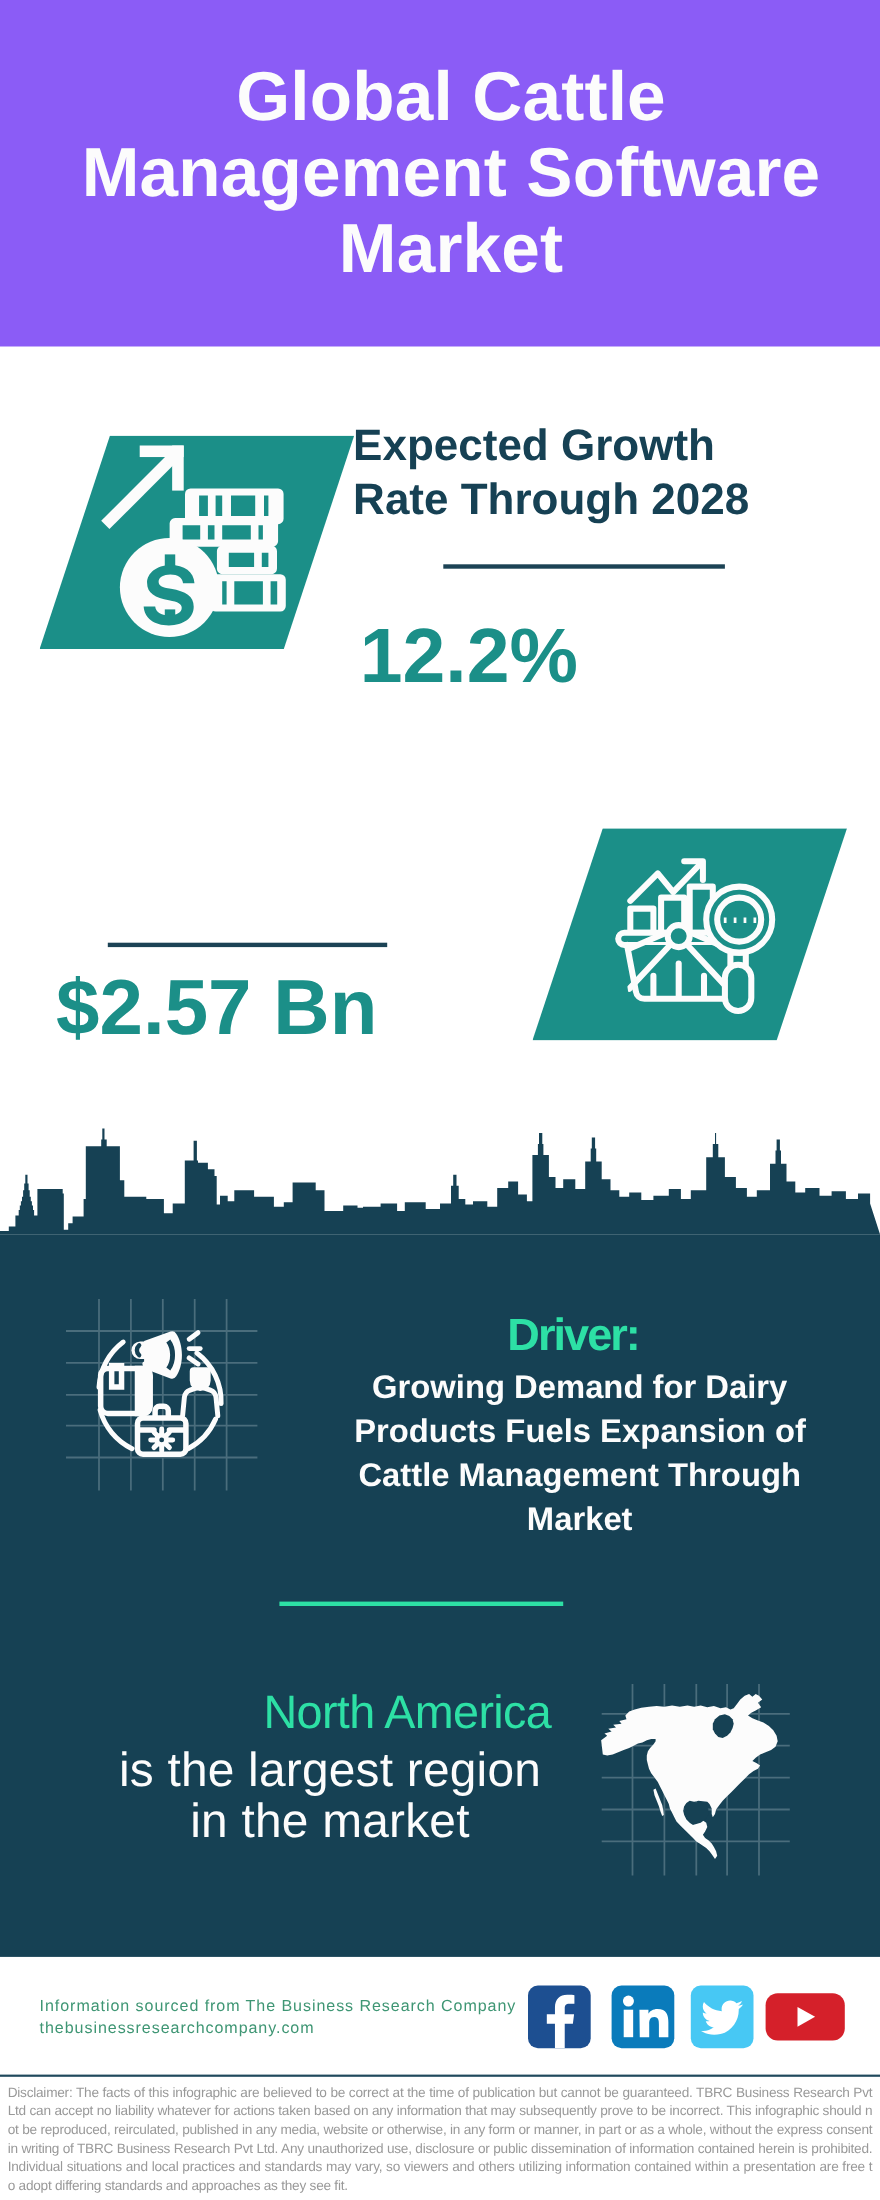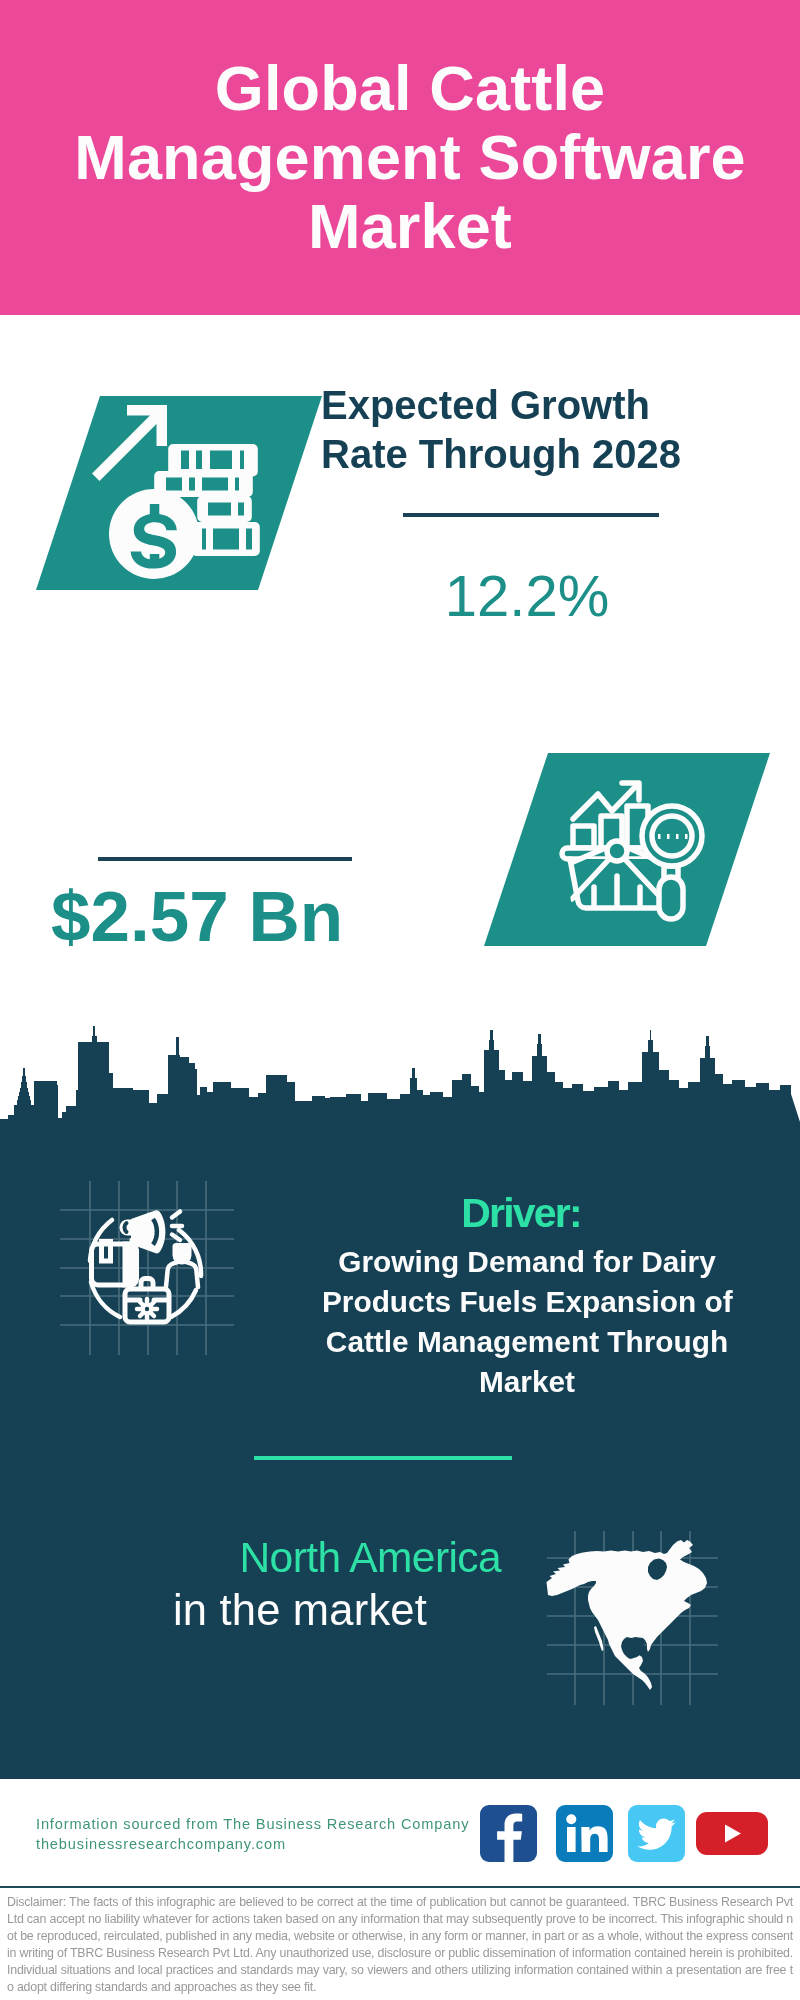--- a/index.html
+++ b/index.html
@@ -1,26 +1,26 @@
 <!DOCTYPE html>
 <html><head>
 <meta charset="utf-8">
 <style>
   html,body{margin:0;padding:0;}
   body{width:800px;height:2000px;background:#fff;font-family:"Liberation Sans",sans-serif;overflow:hidden;}
   .page{position:relative;width:800px;height:2000px;background:#fff;}
-  .hdr{position:absolute;left:0;top:0;width:800px;height:315px;background:#ec4899;}
+  .hdr{position:absolute;left:0;top:0;width:800px;height:315px;background:#8b5cf6;}
   .hdr-title{position:absolute;left:10px;top:54px;width:800px;text-align:center;color:#fcfcfc;font-size:63px;font-weight:bold;line-height:69px;letter-spacing:0.15px;}
   
   .para{position:absolute;background:#1b8f88;}
   .p1{left:36px;top:396px;width:286px;height:194px;clip-path:polygon(64px 0, 286px 0, 222px 194px, 0 194px);}
   .icon1-wrap{position:absolute;left:90px;top:395px;width:180px;height:190px;}
   .s1-title{position:absolute;left:321px;top:381px;width:400px;text-align:left;color:#164154;font-weight:bold;font-size:40px;line-height:49px;}
   .s1-div{position:absolute;left:403px;top:513px;width:256px;height:4px;background:#1c4355;}
-  .s1-val{position:absolute;left:327px;top:546px;width:400px;text-align:center;color:#1b8f88;font-weight:normal;font-size:58px;line-height:100px;}
+  .s1-val{position:absolute;left:327px;top:546px;width:400px;color:#1b8f88;font-weight:bold;font-size:70px;line-height:100px;}
   
   .p2{left:484px;top:753px;width:286px;height:193px;clip-path:polygon(64px 0, 286px 0, 222px 193px, 0 193px);}
   .s2-title{position:absolute;left:53px;top:727px;width:400px;text-align:center;color:#164154;font-weight:bold;font-size:41.5px;line-height:49px;}
   .s2-div{position:absolute;left:98px;top:857px;width:254px;height:4px;background:#1c4355;}
   .s2-val{position:absolute;left:51px;top:877px;width:400px;text-align:left;color:#1b8f88;font-weight:bold;font-size:71px;line-height:80px;}
   
   .icon2-wrap{position:absolute;left:556px;top:766px;width:180px;height:160px;}
   .dark{position:absolute;left:0;top:1122px;width:800px;height:657px;background:#164154;}
   
   .grid-sv{position:absolute;}
@@ -170,20 +170,21 @@
  <div class="driver-label">Driver:</div>
  <div class="driver-text">
    <div>Growing Demand for Dairy</div>
    <div>Products Fuels Expansion of</div>
    <div>Cattle Management Through</div>
    <div>Market</div>
  </div>
  <div class="mid-div"></div>
  <div class="region-name">North America</div>
  <div class="region-text">
+   <div>is the largest region</div>
    <div>in the market</div>
  </div>
  <div class="icon3-wrap">
   <svg viewBox="0 0 180 178" width="180" height="178">
    <g fill="none" stroke="#fcfcfc" stroke-width="4.5" stroke-linecap="round">
      <path d="M32,82 A55,55 0 0 1 54,41"></path>
      <path d="M121,51 A55,55 0 0 1 143,97"></path>
      <path d="M33,103 A55,55 0 0 0 62,138"></path>
      <path d="M138,111 A55,55 0 0 1 113,138"></path>
    </g>

